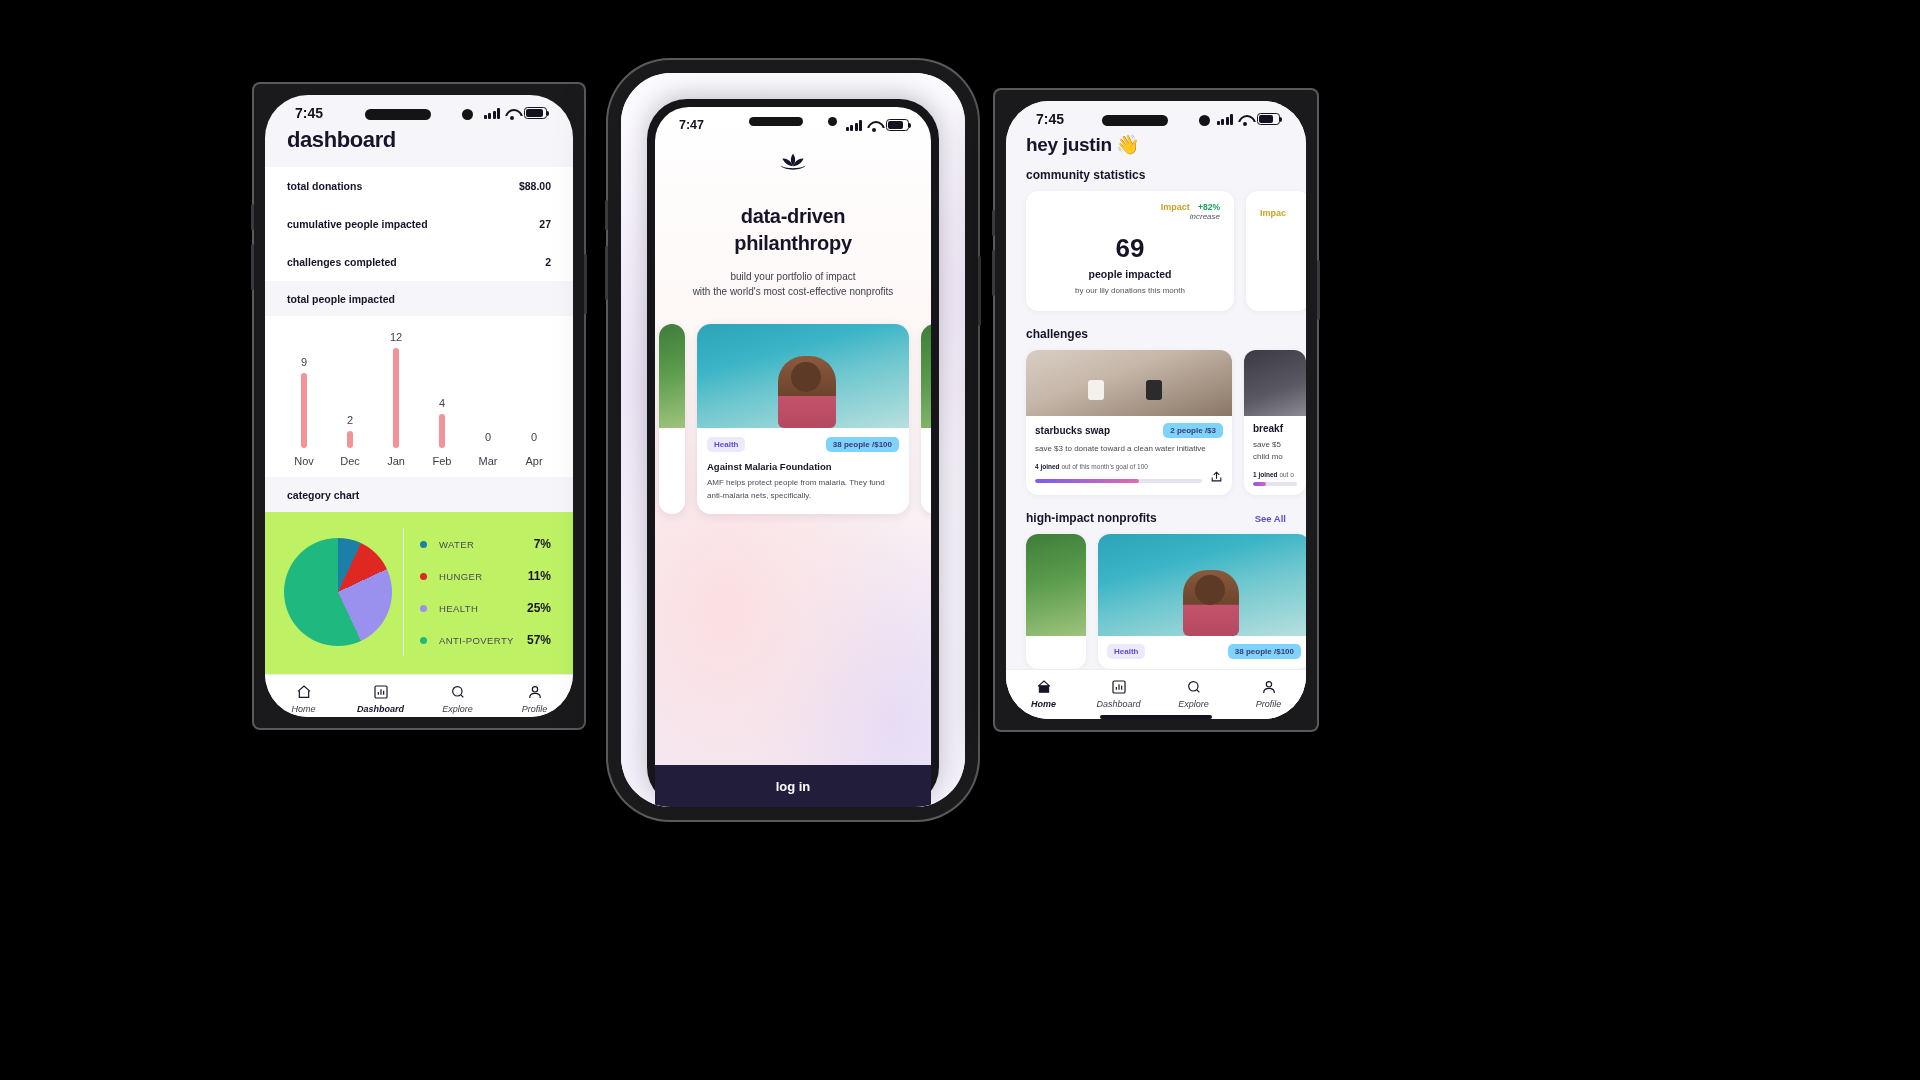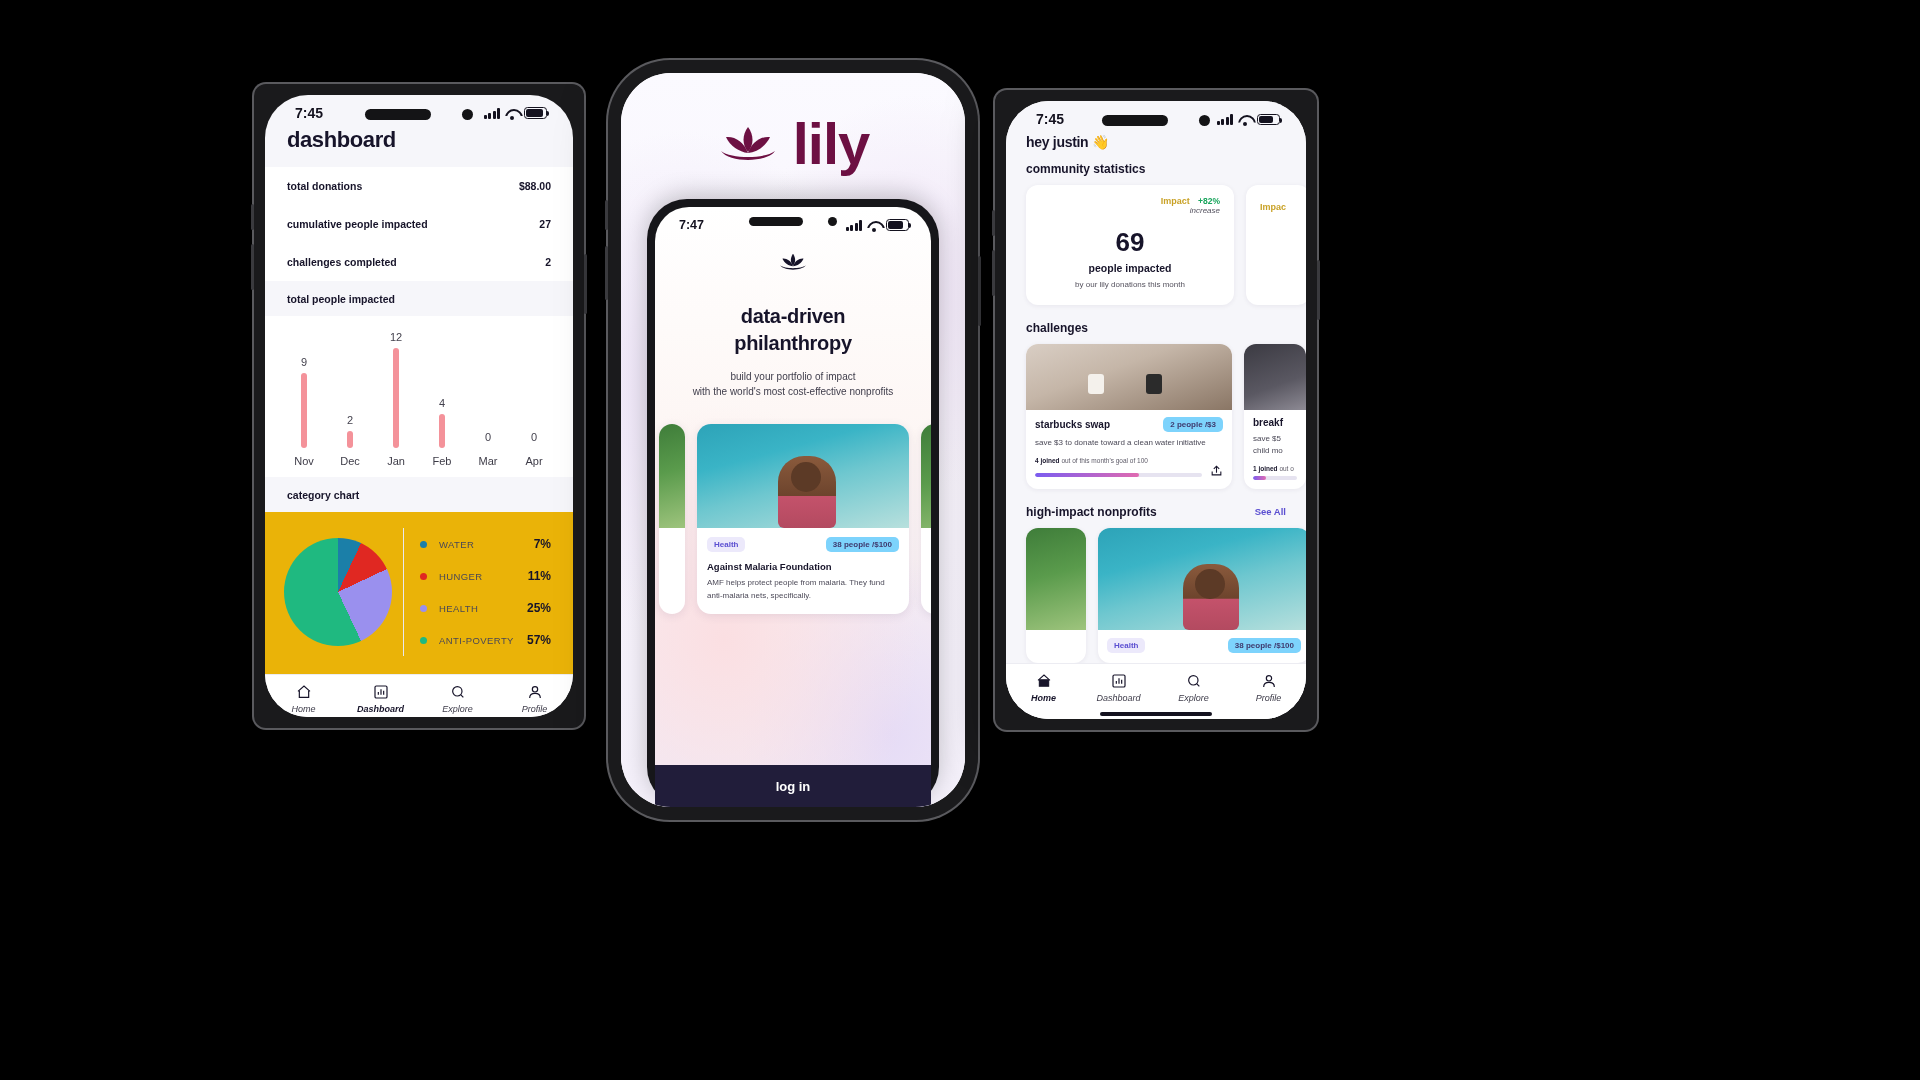--- a/index.html
+++ b/index.html
@@ -8,21 +8,21 @@
     background: #000;
     font-family: "Liberation Sans", sans-serif;
     overflow: hidden;
     position: relative;
   }
 
   
   .phone {
     position: absolute;
     background: #1a1a1c;
-    border-radius: 12px;
+    border-radius: 6px;
     padding: 11px;
     box-shadow: 0 0 0 2px #5a5a5e, 0 18px 46px rgba(0,0,0,.55);
   }
   .phone-inner {
     width: 100%; height: 100%;
     background: #fff;
     border-radius: 44px;
     overflow: hidden;
     position: relative;
   }
@@ -93,21 +93,21 @@
   .chart-card { background:#fff; padding: 14px 16px 8px; }
   .bars { display:flex; align-items:flex-end; justify-content:space-between;
     height: 118px; padding: 0 8px; }
   .bar-col { display:flex; flex-direction:column; align-items:center;
     justify-content:flex-end; height:100%; width: 30px; }
   .bar-val { font-size: 11px; color:#44424e; margin-bottom: 5px; font-weight:400; }
   .bar { width: 6px; background:#f4929a; border-radius: 4px; }
   .bar-axis { display:flex; justify-content:space-between; padding: 7px 8px 2px; }
   .bar-axis span { width:30px; text-align:center; font-size: 11px; color:#3d3b47; }
 
-  .pie-card { background:#eab308; display:flex; padding: 16px 8px 18px;
+  .pie-card { background:#bef264; display:flex; padding: 16px 8px 18px;
     align-items:center; }
   .pie-wrap { width: 130px; display:flex; justify-content:center; }
   .pie {
     width: 108px; height: 108px; border-radius: 50%;
     background: conic-gradient(
       #1b7fa8 0% 7%,
       #e02822 7% 18%,
       #9a90ee 18% 43%,
       #1fb980 43% 100%);
   }
@@ -185,21 +185,21 @@
   .chip.count { background:#7dd3fc; color:#3f3a6e; }
   .np-name { font-size: 9.5px; font-weight: 800; color:#17142a; margin-top: 9px; }
   .np-desc { font-size: 8px; color:#4d4b59; line-height:1.55; margin-top: 5px; }
   .login-bar { position:absolute; left:0; right:0; bottom:0; height: 42px;
     background:#211d3a; display:flex; align-items:center; justify-content:center;
     color:#fff; font-size: 13px; font-weight: 800; }
 
   
   .home-screen { background:#f6f6fa; height:100%; display:flex; flex-direction:column;
     overflow:hidden; }
-  .greet { font-size: 14px; font-weight: 800; color:#17142a; padding: 6px 20px 12px;
+  .greet { font-size: 19px; font-weight: 800; color:#17142a; padding: 6px 20px 12px;
     letter-spacing:-.3px; }
   .h-sec { font-size: 12px; font-weight: 800; color:#17142a; padding: 0 20px 9px; }
   .stat-strip { display:flex; gap: 12px; padding: 0 0 0 20px; }
   .stat-card { background:#fff; border-radius: 12px; padding: 11px 14px 16px;
     box-shadow: 0 1px 5px rgba(40,30,70,.07); flex:none; }
   .stat-card.main { width: 208px; }
   .stat-card.peek { width: 64px; }
   .sc-top { display:flex; justify-content:flex-end; align-items:flex-start; }
   .sc-tag { font-size: 9px; font-weight: 800; color:#c9a227; }
   .sc-delta { text-align:right; }
@@ -404,29 +404,20 @@
   </div>
 </div>
 
 <div class="phone" id="phone-center">
   <div class="side-btn" style="left:-3px;top:140px;width:3px;height:30px;"></div>
   <div class="side-btn" style="left:-3px;top:186px;width:3px;height:54px;"></div>
   <div class="side-btn" style="right:-3px;top:196px;width:3px;height:70px;"></div>
   <div class="phone-inner">
     <div class="land-screen">
 
-      <div class="brand">
-        <svg width="62" height="46" viewBox="0 0 62 46">
-          <path d="M31 6 C25 14, 25 24, 31 31 C37 24, 37 14, 31 6 Z" fill="#6d1043"></path>
-          <path d="M31 32 C22 31, 13 25, 9 16 C18 15, 27 21, 31 32 Z" fill="#6d1043"></path>
-          <path d="M31 32 C40 31, 49 25, 53 16 C44 15, 35 21, 31 32 Z" fill="#6d1043"></path>
-          <path d="M4 30 C12 42, 50 42, 58 30 C48 38, 14 38, 4 30 Z" fill="#6d1043"></path>
-        </svg>
-        <span class="brand-word">lily</span>
-      </div>
 
 
       <div class="mini-phone">
         <div class="mini-inner">
           <div class="mini-status">
             <span>7:47</span>
             <div class="mini-notch">
               <div class="pill"></div>
               <div class="cam"></div>
             </div>

